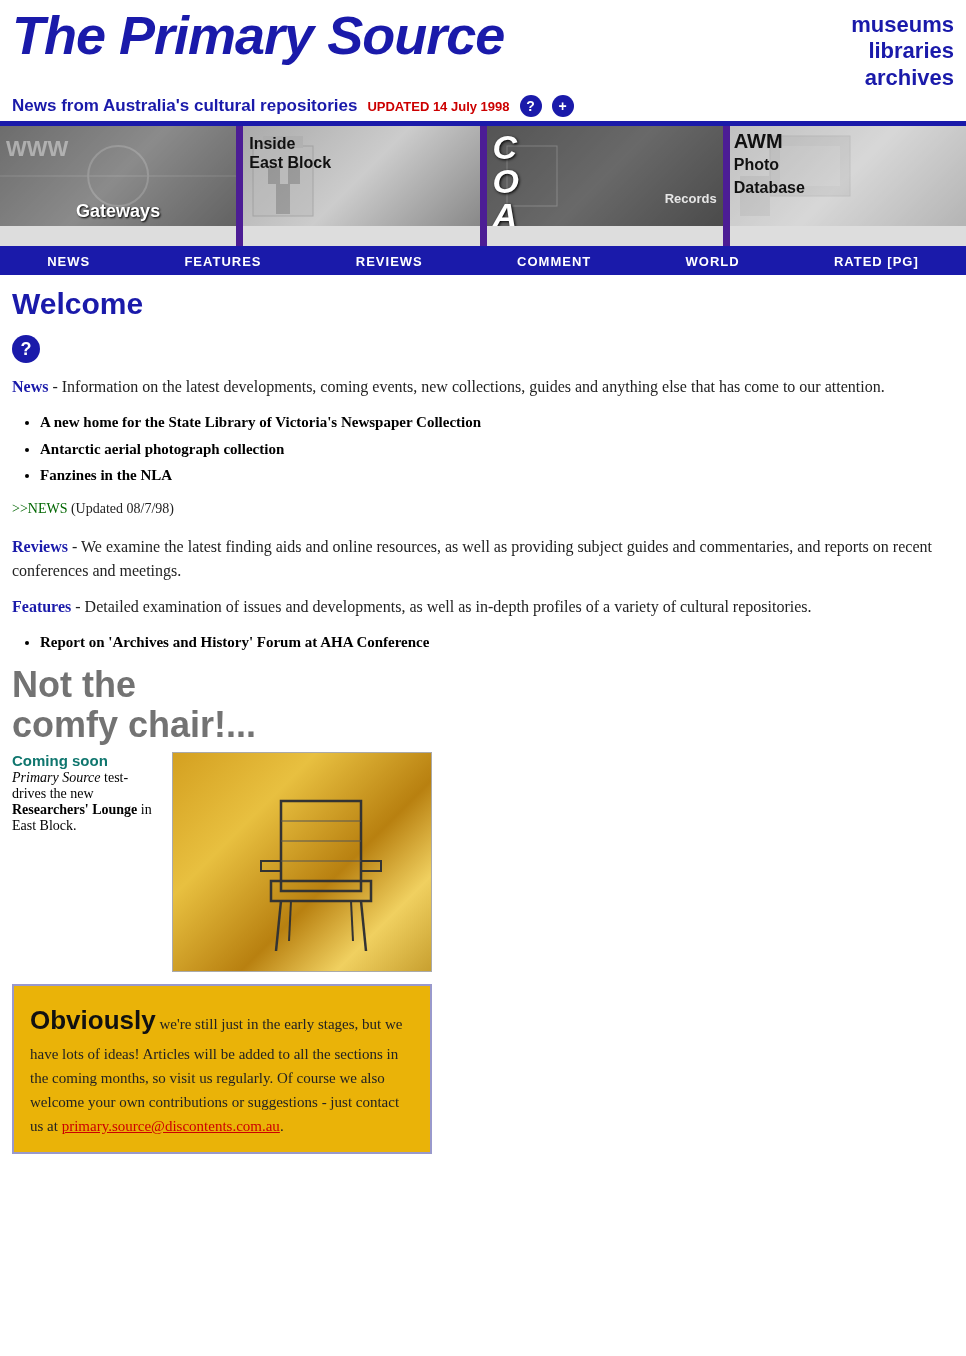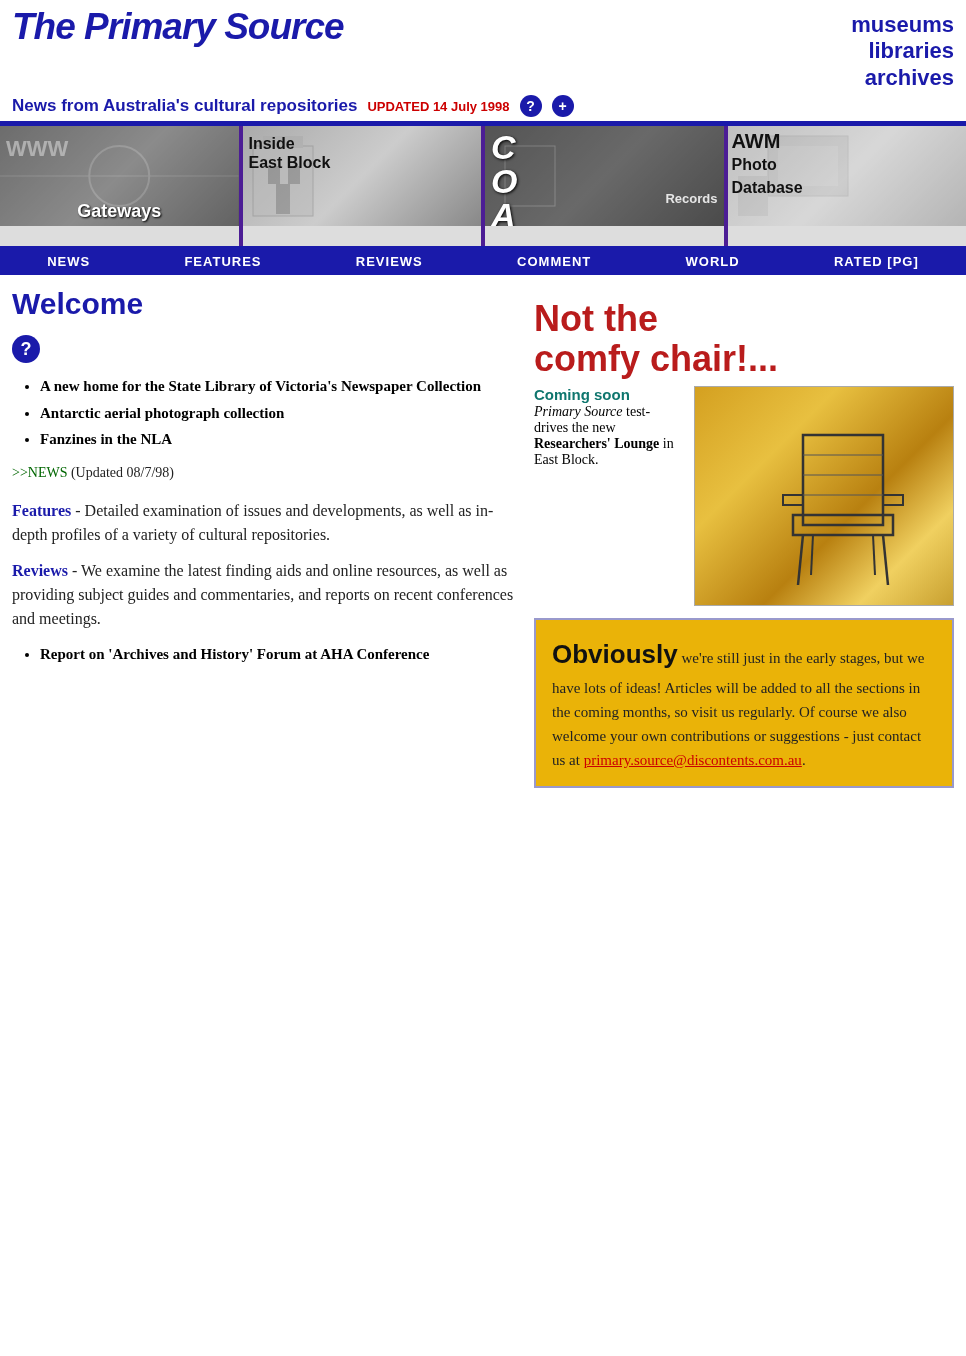--- a/index.html
+++ b/index.html
@@ -13,21 +13,21 @@
     }
 
     
     .header {
       padding: 8px 12px 4px 12px;
       display: flex;
       align-items: flex-start;
       justify-content: space-between;
     }
     .site-title {
-      font-size: 37px;
+      font-size: 54px;
       font-weight: 900;
       font-style: italic;
       color: #1a1aaa;
       font-family: Arial, sans-serif;
       letter-spacing: -1px;
       line-height: 1;
     }
     .mla-logo {
       text-align: right;
       font-size: 22px;
@@ -75,21 +75,21 @@
     .nav-image-strip {
       display: flex;
       border-top: 3px solid #1a1aaa;
       border-bottom: 2px solid #1a1aaa;
     }
     .nav-section {
       flex: 1;
       display: flex;
       flex-direction: column;
       align-items: center;
-      border-right: 4px solid #4c1d95;
+      border-right: 7px solid #4c1d95;
       overflow: hidden;
       min-height: 120px;
       position: relative;
       background: #ddd;
     }
     .nav-section:last-child { border-right: none; }
     .nav-image-area {
       width: 100%;
       height: 100px;
       background: #888;
@@ -129,20 +129,21 @@
       padding: 2px 8px;
       text-decoration: none;
     }
 
     
     .main-content {
       display: flex;
       gap: 0;
       padding: 12px;
       align-items: flex-start;
+      flex-direction: column;
     }
     .left-col {
       flex: 1;
       padding-right: 16px;
     }
     .right-col {
       width: 420px;
       flex-shrink: 0;
     }
 
@@ -210,25 +211,24 @@
       color: #222;
     }
 
     
     .comfy-chair-section {
       margin-bottom: 12px;
     }
     .comfy-title {
       font-size: 36px;
       font-weight: 900;
-      color: #b91c1c;
+      color: #737373;
       font-family: Arial, sans-serif;
       line-height: 1.1;
       margin-bottom: 8px;
-      margin-top: 12px;
     }
     .comfy-row {
       display: flex;
       align-items: flex-start;
       gap: 10px;
     }
     .coming-soon-text {
       flex: 1;
       font-size: 14px;
     }
@@ -437,41 +437,44 @@
   <a class="nav-item">RATED [PG]</a>
 </div>
 
 <div class="main-content">
 
   <div class="left-col">
     <div class="welcome-title">Welcome</div>
     <div class="help-icon-large">?</div>
 
     
+    <p class="section-text">
+      <span class="section-heading-blue">News</span><span> - Information on the latest developments, coming events, new collections, guides and anything else that has come to our attention.</span>
+    </p>
 
     <ul class="news-list">
       <li>A new home for the State Library of Victoria's Newspaper Collection</li>
       <li>Antarctic aerial photograph collection</li>
       <li>Fanzines in the NLA</li>
     </ul>
 
     <p>
       <a class="news-link">&gt;&gt;NEWS</a><span class="news-updated"> (Updated 08/7/98)</span>
     </p>
 
     <br>
 
     
     <p class="section-text">
+      <span class="section-heading-blue">Reviews</span><span> - We examine the latest finding aids and online resources, as well as providing subject guides and commentaries, and reports on recent conferences and meetings.</span>
+    </p>
+
+    
+    <p class="section-text">
       <span class="section-heading-blue">Features</span><span> - Detailed examination of issues and developments, as well as in-depth profiles of a variety of cultural repositories.</span>
-    </p>
-
-    
-    <p class="section-text">
-      <span class="section-heading-blue">Reviews</span><span> - We examine the latest finding aids and online resources, as well as providing subject guides and commentaries, and reports on recent conferences and meetings.</span>
     </p>
 
     <ul class="news-list">
       <li>Report on 'Archives and History' Forum at AHA Conference</li>
     </ul>
   </div>
 
   <div class="right-col">
 
     <div class="comfy-chair-section">

